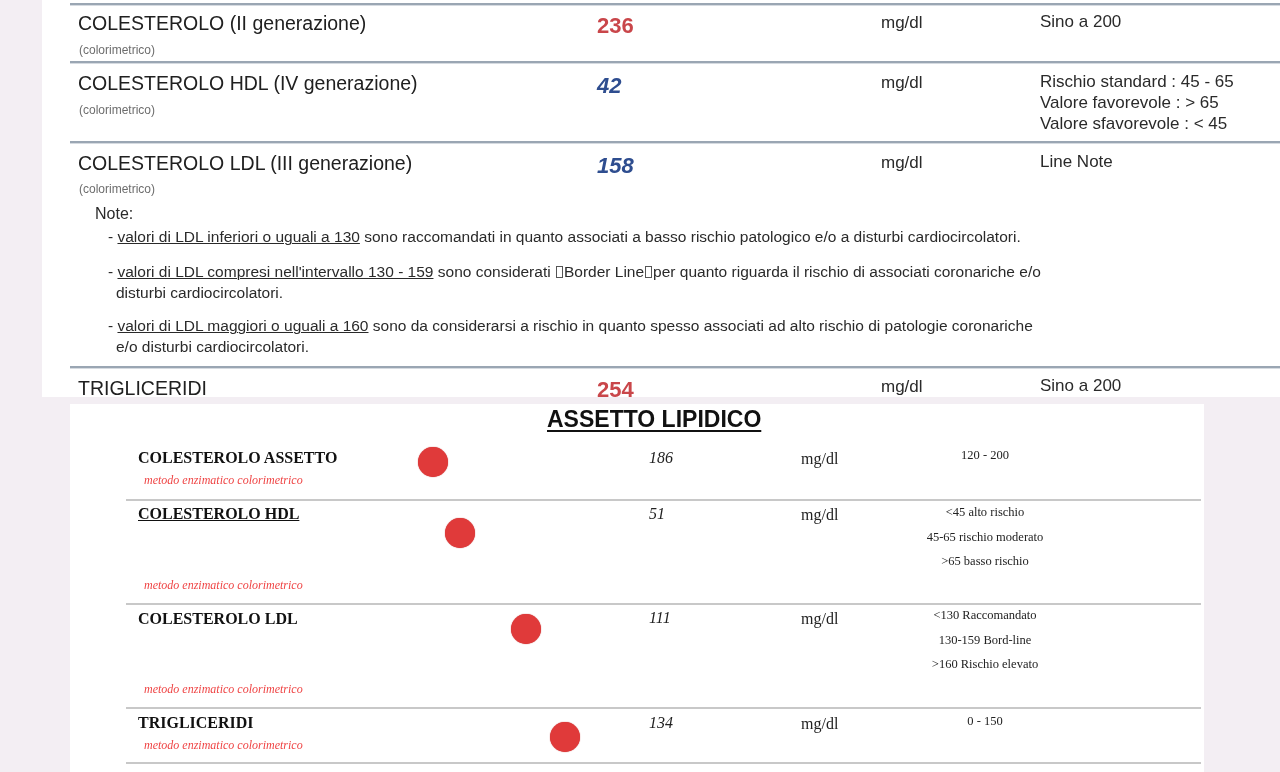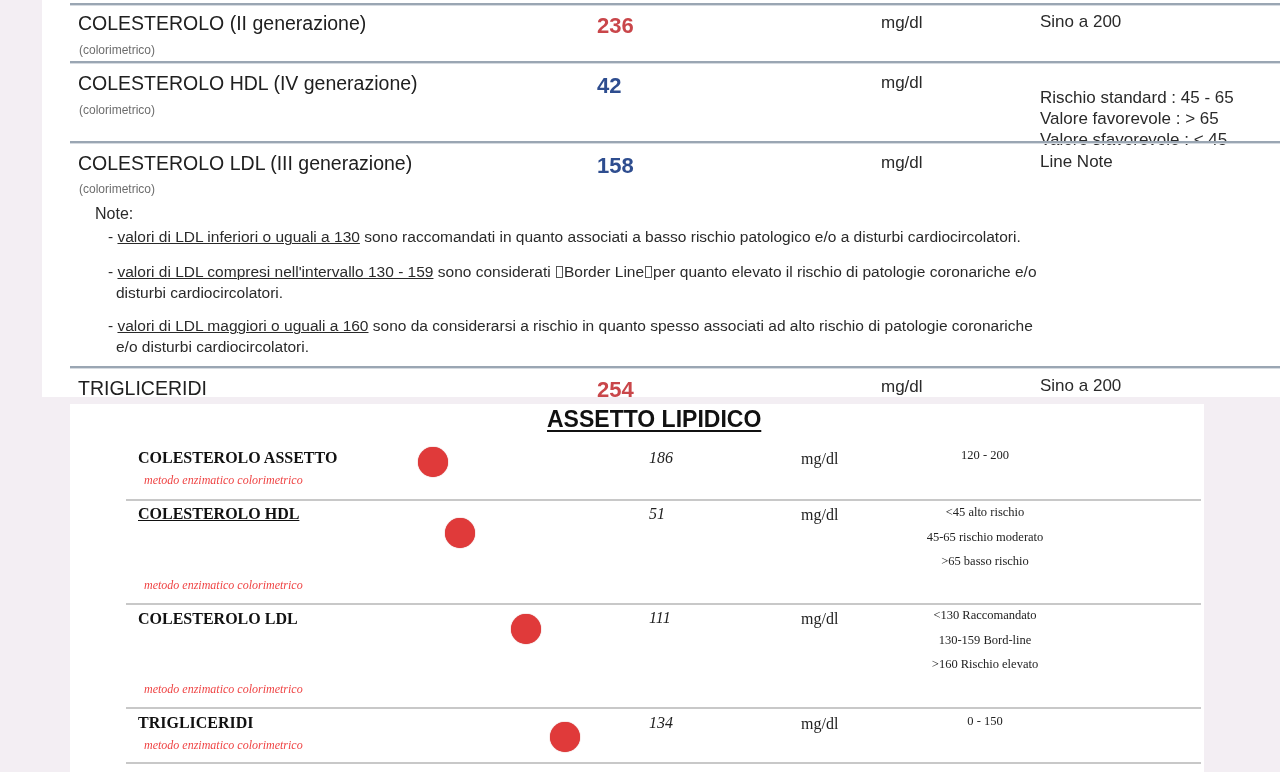--- a/index.html
+++ b/index.html
@@ -12,21 +12,21 @@
     background: #ffffff;
   }
   .sep {
     position: absolute; left: 28px; right: 0; height: 3px;
     background: #9aa6b3; border-bottom: 1px solid #d6dbe1;
   }
   .t-name { position: absolute; left: 36px; font-size: 19.5px; color: #202020; white-space: nowrap; }
   .t-method { position: absolute; left: 37px; font-size: 12px; color: #6d6d6d; white-space: nowrap; }
   .t-value { position: absolute; left: 555px; font-size: 22px; font-weight: bold; white-space: nowrap; }
   .t-value.red { color: #c9464a; }
-  .t-value.blue { color: #2e4d8f; }
+  .t-value.blue { color: #2e4d8f; font-style: italic; }
   .t-unit { position: absolute; left: 839px; font-size: 17px; color: #2a2a2a; white-space: nowrap; }
   .t-ref { position: absolute; left: 998px; font-size: 17px; color: #2a2a2a; line-height: 21px; white-space: nowrap; }
 
   .notes { position: absolute; left: 53px; top: 205px; width: 1150px; font-size: 15.5px; color: #2a2a2a; }
   .notes-title { position: absolute; left: 0; top: 0; font-size: 16px; }
   .note { position: absolute; left: 13px; line-height: 21px; white-space: nowrap; }
   .note u { text-decoration: underline; text-decoration-thickness: 1px; }
   .box-glyph { display: inline-block; width: 7px; height: 12px; border: 1px solid #555; vertical-align: -1px; margin: 0 1px; }
 
   
@@ -63,21 +63,21 @@
     </div>
   </div>
 
   <div class="sep" style="top:61px;"></div>
 
   <div>
     <div class="t-name" style="top:72px;">COLESTEROLO HDL (IV generazione)</div>
     <div class="t-method" style="top:103px;">(colorimetrico)</div>
     <div class="t-value blue" style="top:73px;">42</div>
     <div class="t-unit" style="top:73px;">mg/dl</div>
-    <div class="t-ref" style="top:71px;margin-top:16px;">
+    <div class="t-ref" style="top:71px;">
       <div>Rischio standard : 45 - 65</div>
       <div>Valore favorevole : &gt; 65</div>
       <div>Valore sfavorevole : &lt;  45</div>
     </div>
   </div>
 
   <div class="sep" style="top:141px;"></div>
 
   <div>
     <div class="t-name" style="top:152px;">COLESTEROLO LDL (III generazione)</div>
@@ -91,21 +91,21 @@
 
   <div class="notes">
     <div class="notes-title">Note:</div>
 
     <div class="note" style="top:21px;">
       <span>- </span><u>valori di LDL inferiori o uguali a 130</u><span> sono raccomandati in quanto associati a basso rischio patologico e/o a disturbi cardiocircolatori.</span>
     </div>
 
     <div class="note" style="top:56px;">
       <div>
-        <span>- </span><u>valori di LDL  compresi nell'intervallo 130 - 159</u><span> sono considerati </span><span class="box-glyph"></span><span>Border Line</span><span class="box-glyph"></span><span>per quanto elevato il rischio di patologie coronariche e/o</span>
+        <span>- </span><u>valori di LDL  compresi nell'intervallo 130 - 159</u><span> sono considerati </span><span class="box-glyph"></span><span>Border Line</span><span class="box-glyph"></span><span>per quanto riguarda il rischio di associati coronariche e/o</span>
       </div>
       <div style="padding-left:8px;">disturbi cardiocircolatori.</div>
     </div>
 
     <div class="note" style="top:110px;">
       <div>
         <span>- </span><u>valori di LDL  maggiori o uguali a 160</u><span> sono da considerarsi a rischio in quanto spesso associati ad alto rischio di patologie coronariche</span>
       </div>
       <div style="padding-left:8px;">e/o disturbi cardiocircolatori.</div>
     </div>

